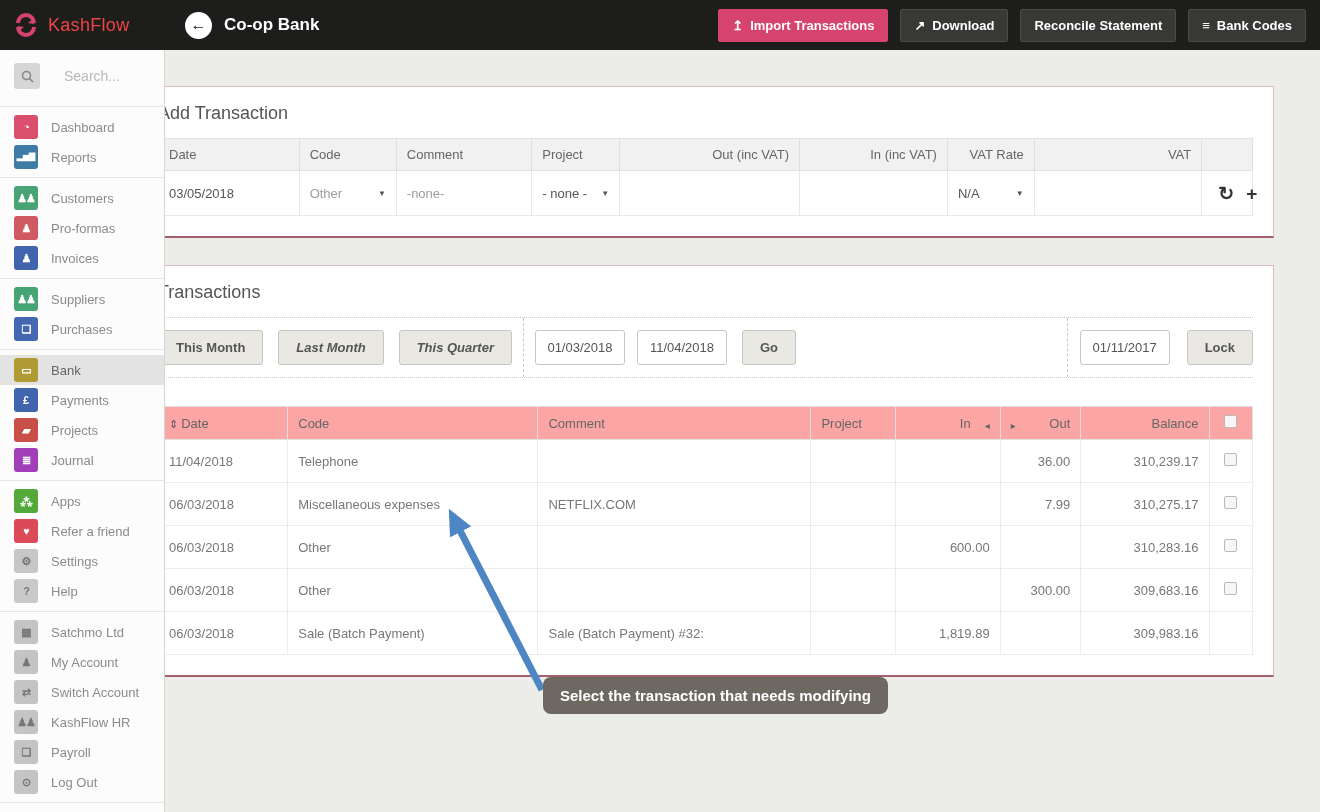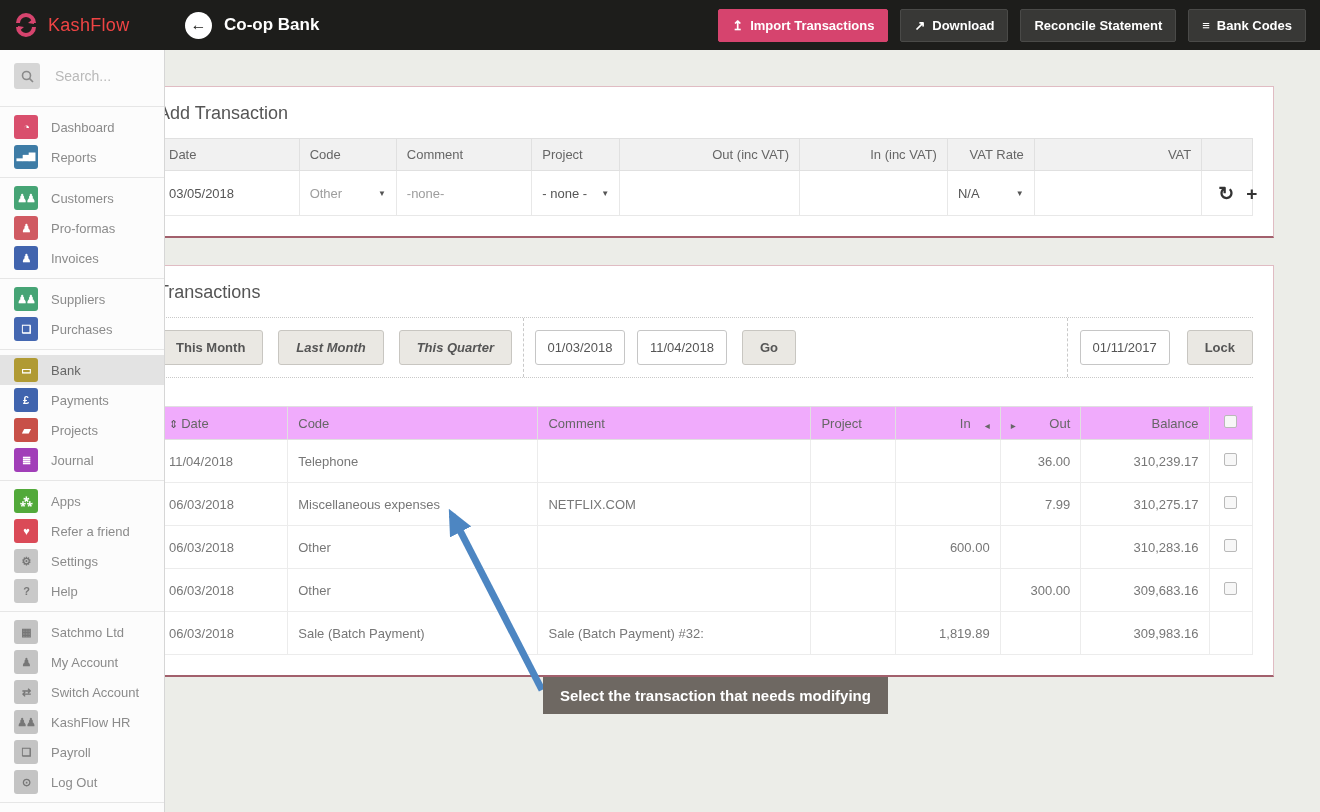--- a/index.html
+++ b/index.html
@@ -14,21 +14,21 @@
   .page-head { display:flex; align-items:center; gap:12px; padding-left:20px; }
   .back-circle { width:27px; height:27px; border-radius:50%; background:#fff; color:#1d1d1b; display:flex; align-items:center; justify-content:center; font-size:16px; font-weight:bold; cursor:pointer; }
   .page-title { color:#fff; font-size:17px; font-weight:bold; }
   .top-actions { margin-left:auto; display:flex; gap:12px; padding-right:14px; }
   .tbtn { border:1px solid #4a4a48; background:#383836; color:#fff; font-family:"Liberation Sans",sans-serif; font-size:13px; font-weight:bold; padding:8px 13px; border-radius:2px; display:flex; align-items:center; gap:7px; cursor:pointer; }
   .tbtn .bi { font-size:13px; }
   .tbtn.pink { background:#d6446e; border-color:#d6446e; }
 
   
   .sidebar { position:fixed; top:50px; left:0; bottom:0; width:165px; background:#fcfcfc; border-right:1px solid #d6d6d6; z-index:40; }
-  .search-row { display:flex; align-items:center; gap:15px; padding:13px 0 12px 14px; }
+  .search-row { display:flex; align-items:center; gap:24px; padding:13px 0 12px 14px; }
   .search-tile { width:26px; height:26px; border-radius:3px; background:#d6d6d6; display:flex; align-items:center; justify-content:center; cursor:pointer; }
   .search-input { border:none; outline:none; background:transparent; font-family:"Liberation Sans",sans-serif; font-size:14px; color:#777; width:100px; }
   .search-input::placeholder { color:#b9b9b9; }
   .side-divider { border-top:1px solid #e6e6e6; margin:5px 0; }
   .side-item { display:flex; align-items:center; gap:13px; height:30px; padding-left:14px; cursor:pointer; }
   .side-item.active { background:#e3e3e3; }
   .tile { width:24px; height:24px; min-width:24px; border-radius:3px; color:#fff; font-size:11px; line-height:24px; text-align:center; font-weight:bold; letter-spacing:-1px; overflow:hidden; }
   .tile.muted { color:#777; }
   .side-label { font-size:13px; color:#8b8b8b; white-space:nowrap; }
   .side-item.active .side-label { color:#666; }
@@ -57,38 +57,38 @@
   .filter-section { border-top:1px dotted #c9c9c9; border-bottom:1px dotted #c9c9c9; padding:12px 0; display:flex; align-items:center; }
   .gbtn { background:#eae8e3; border:1px solid #c8c6c1; border-radius:3px; font-family:"Liberation Sans",sans-serif; font-size:13px; font-weight:bold; color:#555; padding:9px 17px; cursor:pointer; }
   .gbtn + .gbtn { margin-left:15px;font-style:italic; }
   .vsep { border-left:1px dashed #c9c9c9; align-self:stretch; margin:-12px 0; }
   .date-input { width:90px; height:35px; border:1px solid #c6c6c6; border-radius:3px; text-align:center; font-family:"Liberation Sans",sans-serif; font-size:13px; color:#555; outline:none; }
   .spacer { flex:1; }
 
   
   .tx-wrap { margin-top:28px; }
   .tx-table { border-bottom:1px solid #c9727f; }
-  .tx-table th { background:#f0abfc; border:1px solid #e0e0e0; font-size:13px; font-weight:400; color:#666; text-align:left; padding:8px 10px; }
+  .tx-table th { background:#fca5a5; border:1px solid #e0e0e0; font-size:13px; font-weight:400; color:#666; text-align:left; padding:8px 10px; }
   .tx-table td { border:1px solid #ececec; border-top:none; font-size:13px; color:#777; padding:8px 10px; height:43px; }
   .tx-table th.r, .tx-table td.r { text-align:right; }
   .tx-table th.c, .tx-table td.c { text-align:center; }
   .sort-ic { font-size:11px; color:#555; margin-right:3px; cursor:pointer; }
   .col-arrow { font-size:10px; color:#666; cursor:pointer; }
   .th-split { display:flex; align-items:flex-end; justify-content:space-between; }
   .chk { width:13px; height:13px; border:1px solid #b9b9b9; border-radius:2px; background:#f7f7f7; display:inline-block; cursor:pointer; }
 
   
   .summary { margin-top:8px; border-top:4px double #dcdcdc; border-bottom:4px double #dcdcdc; display:flex; }
   .sum-open { margin-left:auto; text-align:right; padding:0 16px; }
   .sum-close { width:122px; text-align:right; border-left:1px solid #ccc; padding-left:14px; }
   .sum-label { font-size:13px; color:#777; padding:11px 0 6px; }
   .sum-value { font-size:13px; color:#777; padding:8px 0 12px; }
 
   
-  .coach-tip { position:absolute; left:543px; top:677px; background:#6e6862; color:#fff; font-size:15px; font-weight:bold; padding:10px 17px; border-radius:0; z-index:60; white-space:nowrap; }
+  .coach-tip { position:absolute; left:543px; top:677px; background:#6e6862; color:#fff; font-size:15px; font-weight:bold; padding:10px 17px; border-radius:8px; z-index:60; white-space:nowrap; }
   .coach-arrow { position:absolute; left:430px; top:497px; z-index:60; pointer-events:none; }
 </style>
 </head>
 <body>
 
 <header class="topbar">
   <div class="brand">
     <svg class="logo-svg" viewBox="0 0 24 24">
       <path d="M4 10 A 8 8 0 0 1 20 10" stroke="#d6446e" stroke-width="4" fill="none"></path>
       <path d="M20 14 A 8 8 0 0 1 4 14" stroke="#d6446e" stroke-width="4" fill="none"></path>

